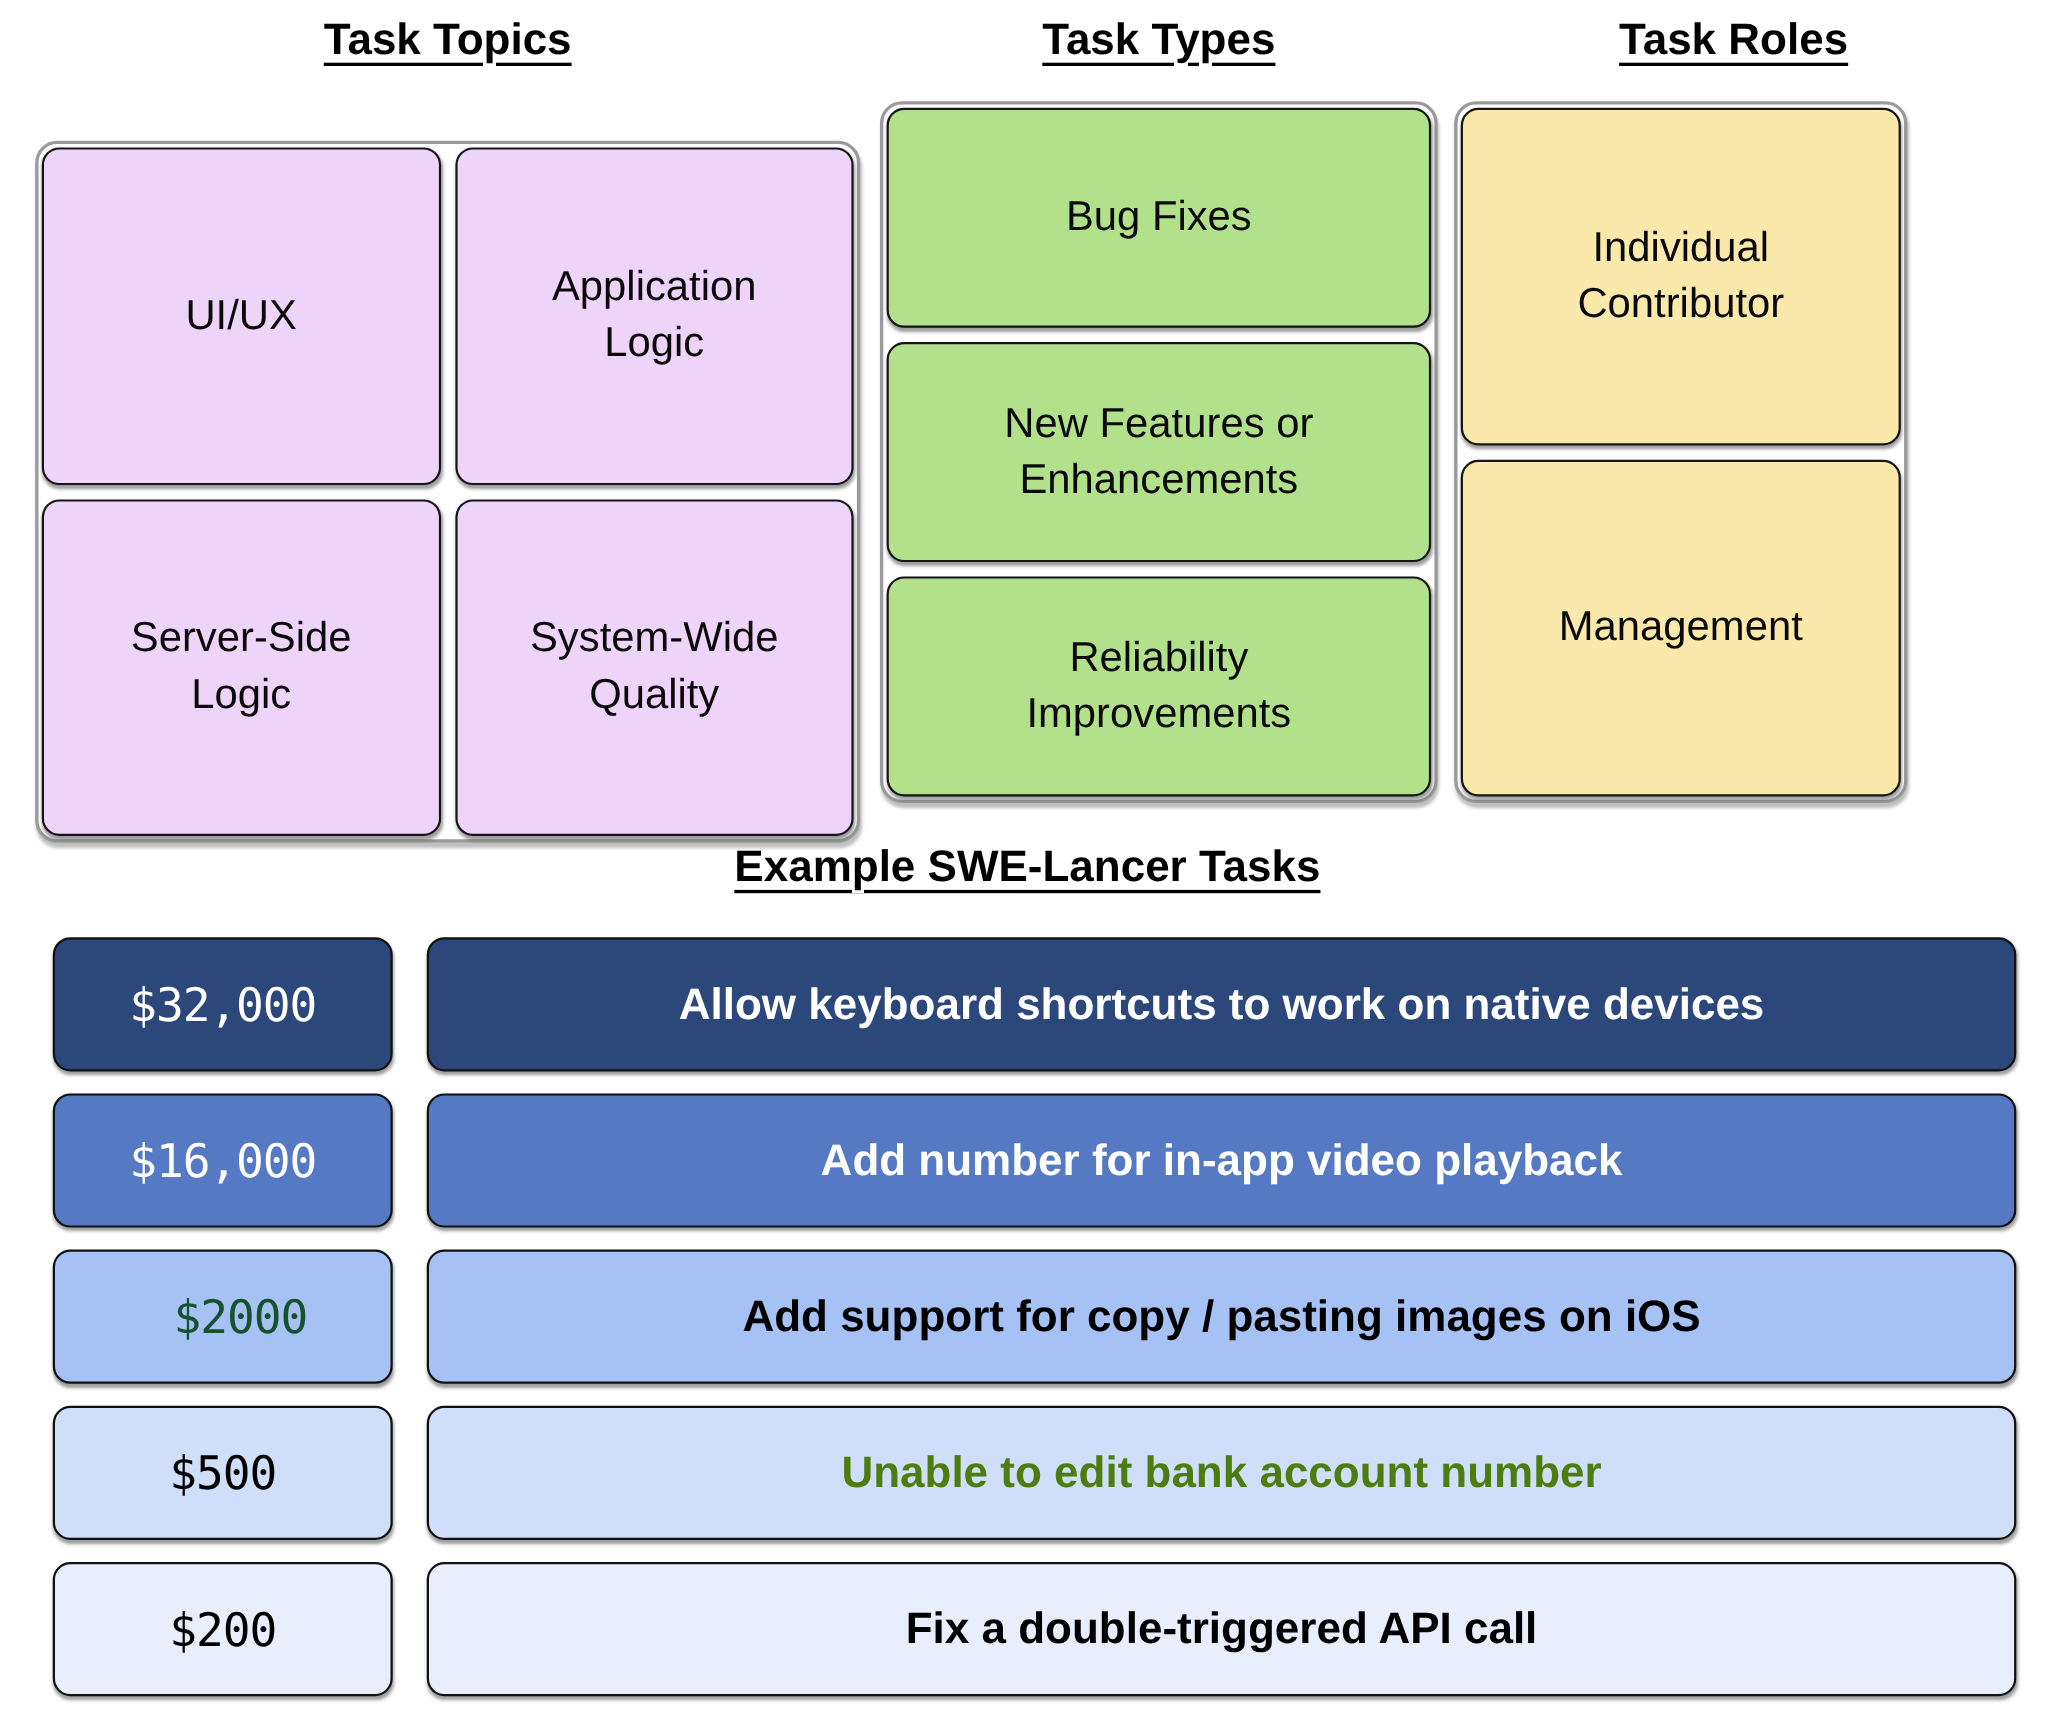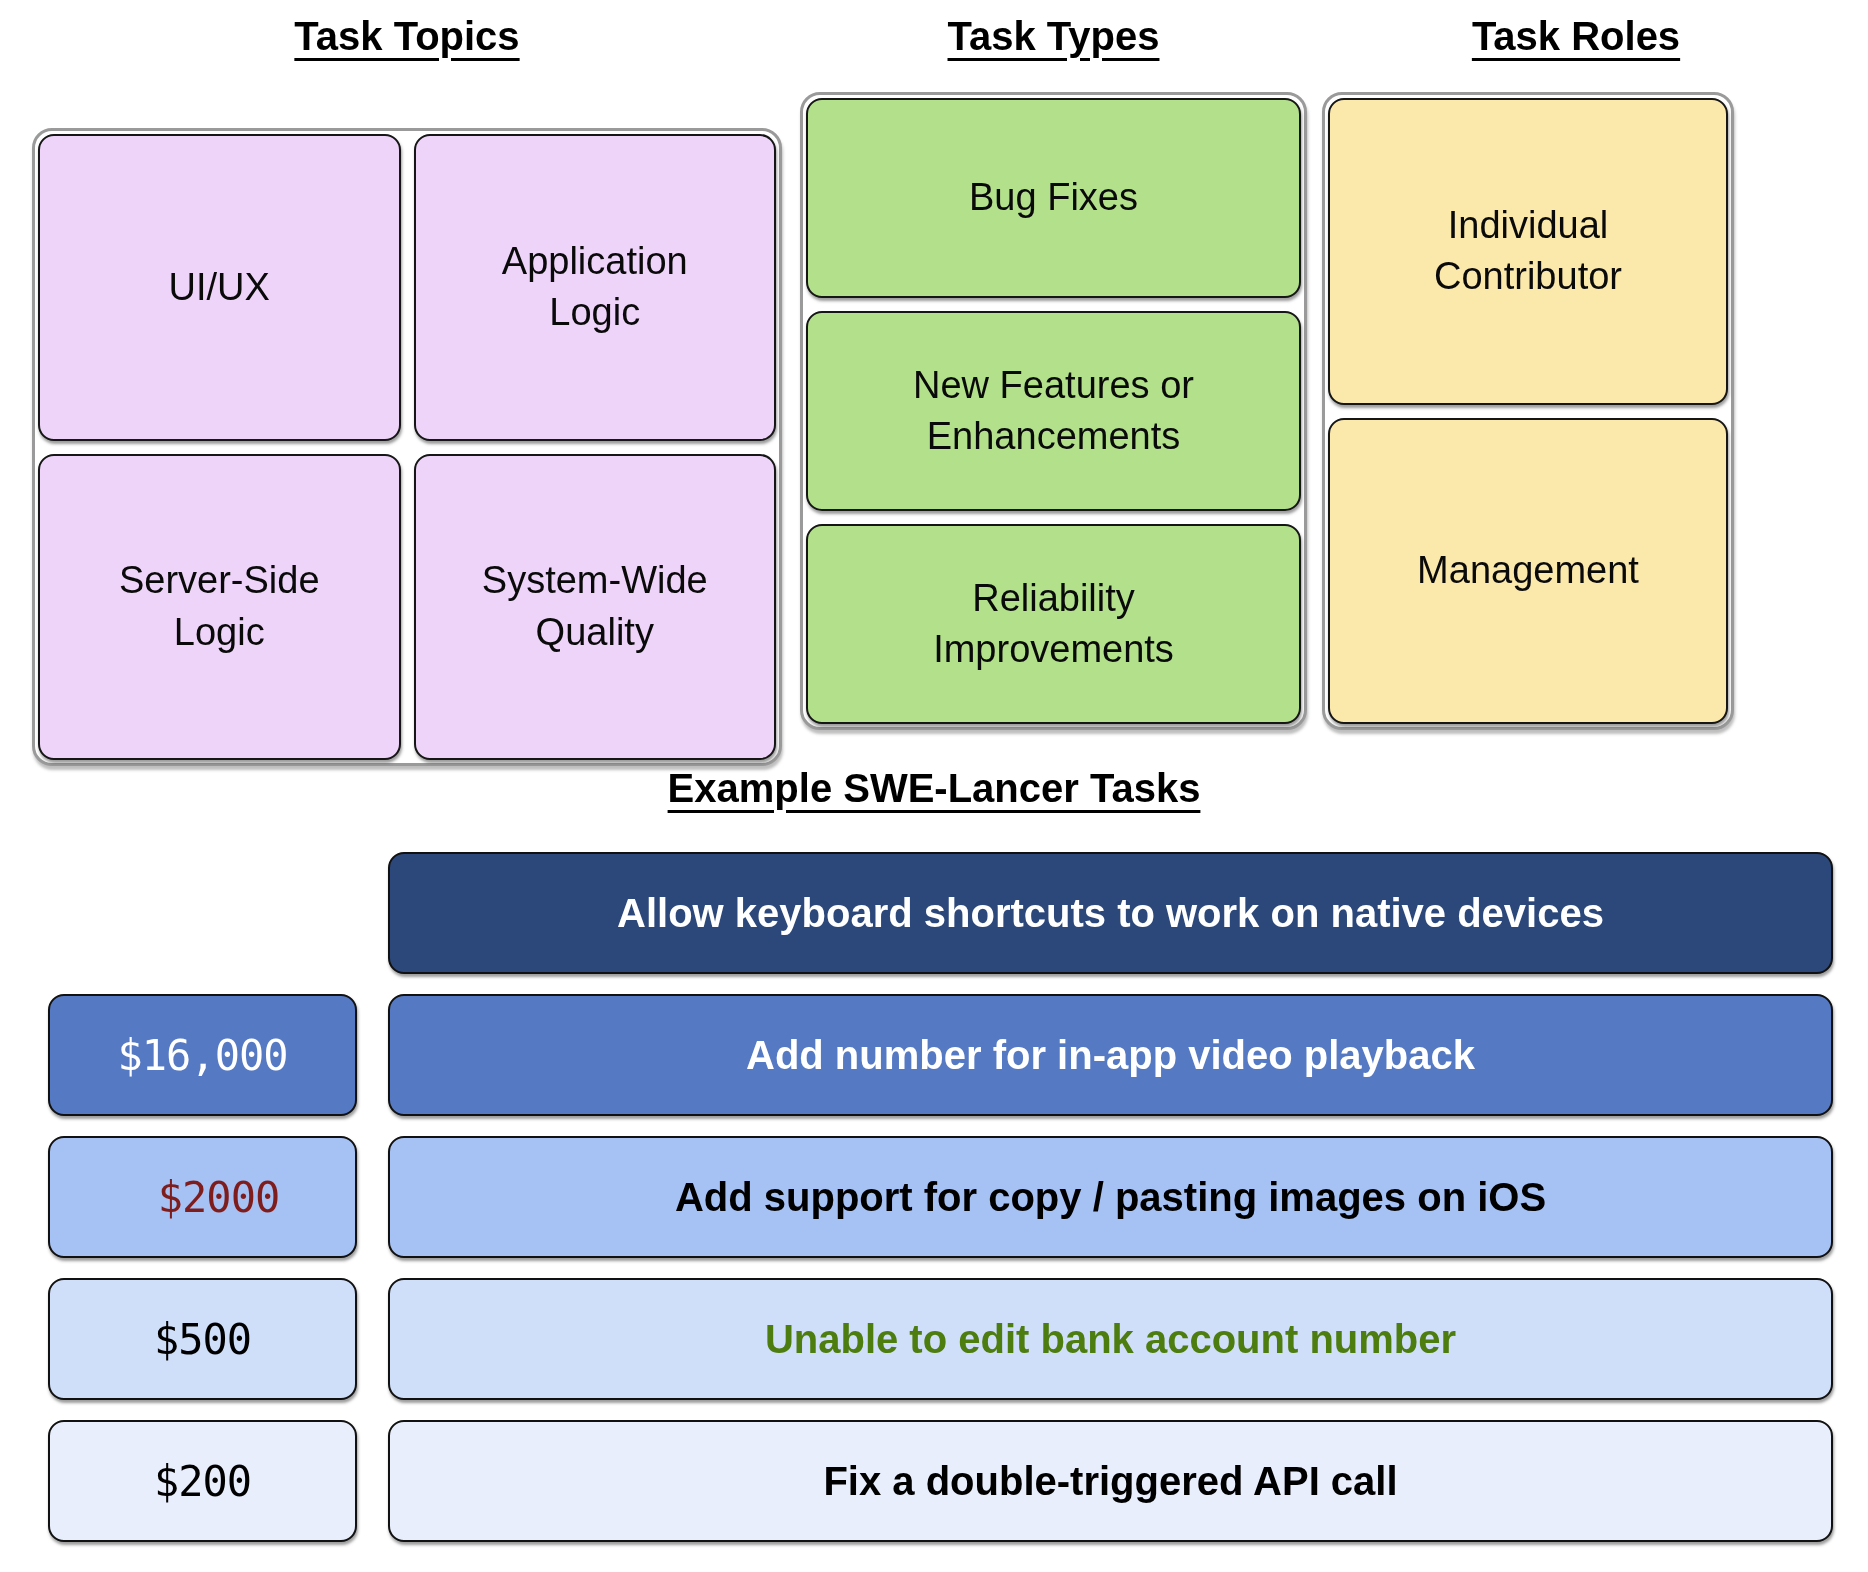--- a/index.html
+++ b/index.html
@@ -92,26 +92,27 @@
     <div class="box" style="background-color: rgb(179, 224, 139);">Reliability Improvements</div>
   </div>
 
   <div class="container c2">
     <div class="box" style="background-color: rgb(251, 232, 171);">Individual Contributor</div>
     <div class="box" style="background-color: rgb(251, 232, 171);">Management</div>
   </div>
 
   <div class="example-title">Example SWE-Lancer Tasks</div>
 
+  <div class="price-box row0" style="background-color: rgb(44, 71, 121); color: rgb(255, 255, 255);">$32,000</div>
   <div class="task-box row0" style="background-color: rgb(44, 71, 121); color: rgb(255, 255, 255);">Allow keyboard shortcuts to work on native devices</div>
 
   <div class="price-box row1" style="background-color: rgb(85, 121, 195); color: rgb(255, 255, 255);">$16,000</div>
   <div class="task-box row1" style="background-color: rgb(85, 121, 195); color: rgb(255, 255, 255);">Add number for in-app video playback</div>
 
-  <div class="price-box row2" style="background-color: rgb(166, 193, 244); color: #7f1d1d; padding-left: 32px;">$2000</div>
+  <div class="price-box row2" style="background-color: rgb(166, 193, 244); color: #14532d; padding-left: 32px;">$2000</div>
   <div class="task-box row2" style="background-color: rgb(166, 193, 244); color: rgb(0, 0, 0);">Add support for copy / pasting images on iOS</div>
 
   <div class="price-box row3" style="background-color: rgb(207, 222, 249); color: rgb(0, 0, 0);">$500</div>
   <div class="task-box row3" style="background-color: rgb(207, 222, 249); color: #4d7c0f;">Unable to edit bank account number</div>
 
   <div class="price-box row4" style="background-color: rgb(232, 238, 252); color: rgb(0, 0, 0);">$200</div>
   <div class="task-box row4" style="background-color: rgb(232, 238, 252); color: rgb(0, 0, 0);">Fix a double-triggered API call</div>
 
 </div>
 

